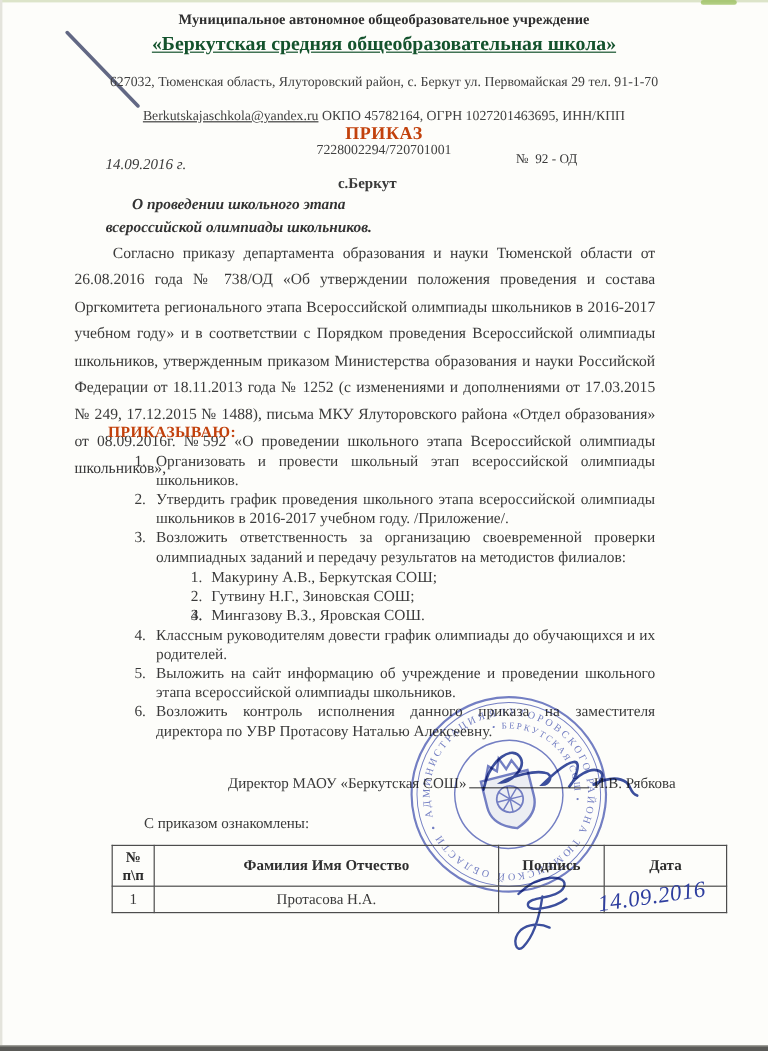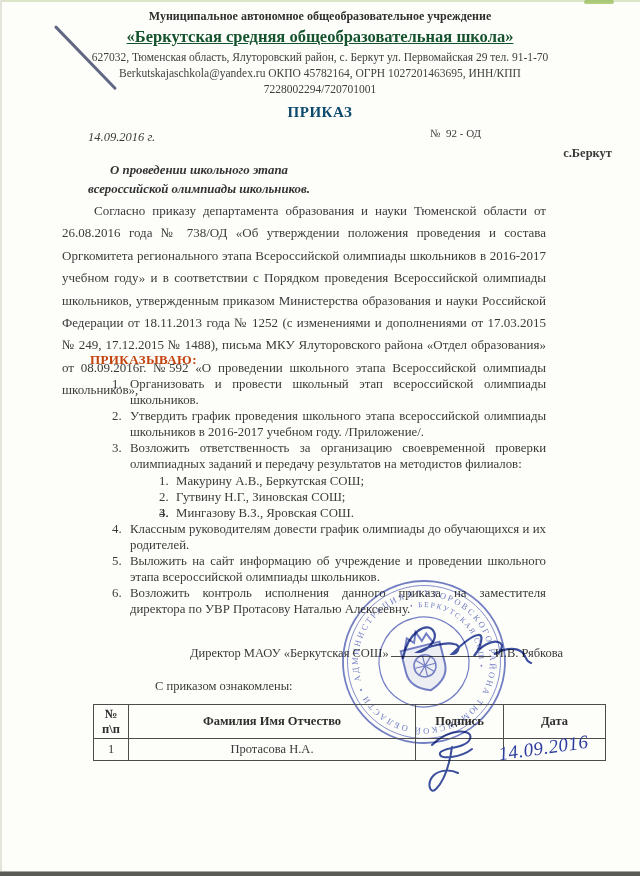--- a/index.html
+++ b/index.html
@@ -13,41 +13,41 @@
   .edge-top { position:absolute; left:0; top:0; width:640px; height:2px; background:#c6d4a8; opacity:.6; }
   .edge-left { position:absolute; left:0; top:0; width:2px; height:876px; background:#e4e4dc; }
   .edge-bottom { position:absolute; left:0; bottom:0; width:640px; height:5px; background:#5a5a57; border-top:1px solid #a7a7a1; }
   .corner-green { position:absolute; left:584px; top:0; width:30px; height:4px; background:#9cc062; opacity:.8; border-radius:2px; }
   .diag-mark { position:absolute; left:56px; top:25px; width:88px; height:3px; background:#474e6e; opacity:.85; border-radius:2px; transform:rotate(46deg); transform-origin:0 0; }
 
   .header { position:absolute; top:9px; left:0; width:640px; text-align:center; }
   .h-org { font-size:12px; font-weight:bold; color:#2e2e2e; }
   .h-school { font-size:16.5px; font-weight:bold; margin-top:3px; color:#14532d; }
   .h-school span { text-decoration:underline; }
-  .h-addr, .h-contacts, .h-codes2 { font-size:11.5px; margin-top:4px; color:#404040;text-align:center; }
-  .h-email { }
+  .h-addr, .h-contacts, .h-codes2 { font-size:11.5px; margin-top:16px; color:#404040;text-align:center; }
+  .h-email { text-decoration:underline; }
 
-  .doc-title { position:absolute; top:104px; left:0; width:640px; text-align:center; font-size:15px; font-weight:bold; letter-spacing:.5px; color:#0c4a6e; }
+  .doc-title { position:absolute; top:104px; left:0; width:640px; text-align:center; font-size:15px; font-weight:bold; letter-spacing:.5px; color:#c2410c; }
   .doc-date { position:absolute; top:130px; left:88px; font-size:12.5px;font-style:italic; }
   .doc-num  { position:absolute; top:127px; left:430px; font-size:11px; white-space:pre; }
-  .doc-place{ position:absolute; top:146px; left:0; width:612px; text-align:right; font-size:12.5px; font-weight:bold; }
+  .doc-place{ position:absolute; top:146px; left:0; width:612px; text-align:center; font-size:12.5px; font-weight:bold; }
   .subject  { position:absolute; top:161px; left:62px; width:274px; text-align:center; font-size:12.8px; font-weight:bold; font-style:italic; line-height:19px; color:#333; }
 
   .preamble { position:absolute; top:200px; left:62px; width:484px; font-size:13px; line-height:22.4px; text-align:justify; text-indent:32px; }
   .resolve  { position:absolute; top:352px; left:90px; font-size:13px; font-weight:bold; letter-spacing:.4px; color:#c2410c; }
 
   .list { position:absolute; top:376px; left:62px; width:484px; font-size:12.8px; line-height:16.1px; }
   .it   { position:relative; padding-left:68px; text-align:justify; }
   .it .n{ position:absolute; left:50px; }
   .sub  { position:relative; padding-left:114px; text-align:left; }
   .sub .n{ position:absolute; left:97px; }
 
   .director { position:absolute; top:645px; left:190px; font-size:12.5px; white-space:nowrap; }
   .sig-line { display:inline-block; width:100px; border-bottom:1.2px solid #4d4d4d; height:12px; margin:0 4px 0 2px; }
-  .ack { position:absolute; top:679px; left:120px; font-size:12.5px;margin-left:35px; }
+  .ack { position:absolute; top:679px; left:120px; font-size:12.5px; }
 
   table.ack-tbl { position:absolute; top:704px; left:93px; width:512px; border-collapse:collapse; font-size:12.5px; table-layout:fixed; }
   .ack-tbl th, .ack-tbl td { border:1.4px solid #4d4d4d; text-align:center; vertical-align:middle; padding:1px 2px; }
   .ack-tbl th { font-weight:bold; line-height:1.15; height:34px; color:#2e2e2e; }
   .ack-tbl td { height:22px; }
   .col-num{width:35px;} .col-name{width:287px;} .col-sign{width:88px;} .col-date{width:102px;}
 
   .stamp { position:absolute; left:338px; top:576px; width:172px; height:172px; transform:rotate(-14deg); opacity:.85; mix-blend-mode:multiply; }
   .sig1  { position:absolute; left:398px; top:618px; mix-blend-mode:multiply; }
   .sig2  { position:absolute; left:420px; top:723px; mix-blend-mode:multiply; }

